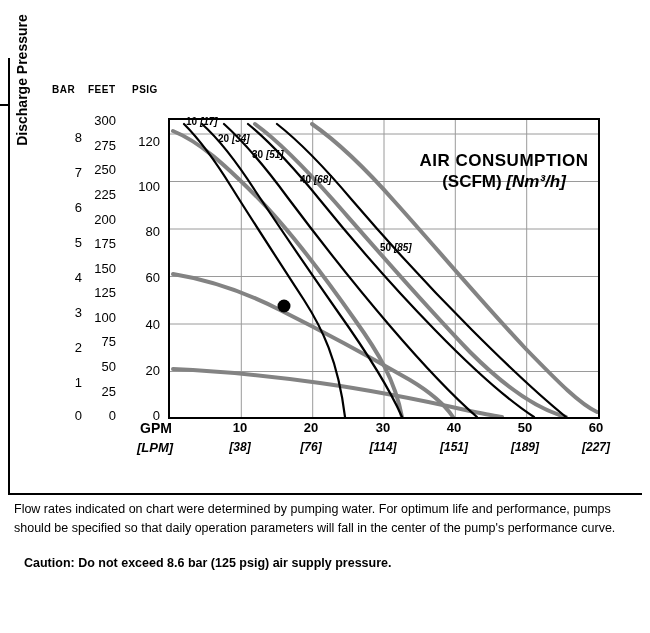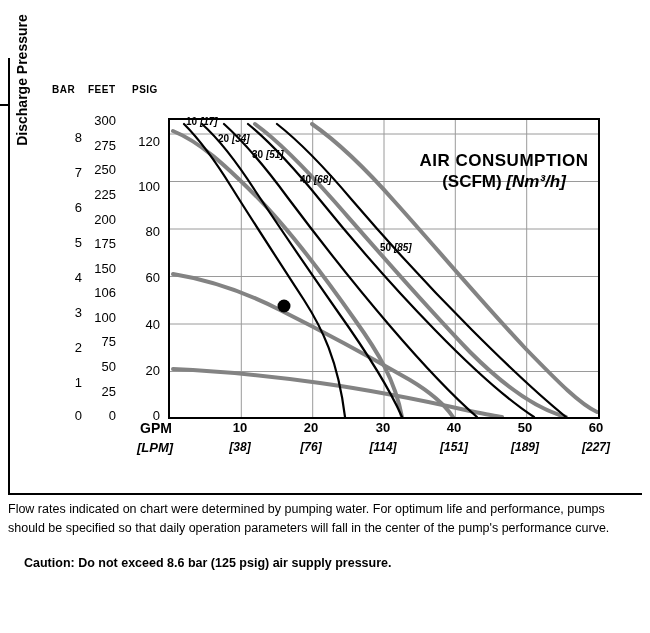--- a/index.html
+++ b/index.html
@@ -173,21 +173,21 @@
     font-weight: bold;
   }
   #air-consumption .l2 .u {
     font-style: italic;
     font-weight: bold;
   }
 
   
   #notes {
     position: absolute;
-    left: 8px;
+    left: 14px;
     top: 500px;
     width: 632px;
     font-size: 12.5px;
     line-height: 1.5;
   }
   #caution {
     position: absolute;
     left: 24px;
     top: 556px;
     width: 610px;
@@ -223,21 +223,21 @@
   </div>
 
   <div class="scale-col" id="feet-col">
     <span class="scale-val" style="top:120px">300</span>
     <span class="scale-val" style="top:145px">275</span>
     <span class="scale-val" style="top:169px">250</span>
     <span class="scale-val" style="top:194px">225</span>
     <span class="scale-val" style="top:219px">200</span>
     <span class="scale-val" style="top:243px">175</span>
     <span class="scale-val" style="top:268px">150</span>
-    <span class="scale-val" style="top:292px">106</span>
+    <span class="scale-val" style="top:292px">125</span>
     <span class="scale-val" style="top:317px">100</span>
     <span class="scale-val" style="top:341px">75</span>
     <span class="scale-val" style="top:366px">50</span>
     <span class="scale-val" style="top:391px">25</span>
     <span class="scale-val" style="top:415px">0</span>
   </div>
 
   <div class="scale-col" id="psig-col">
     <span class="scale-val" style="top:141px">120</span>
     <span class="scale-val" style="top:186px">100</span>

